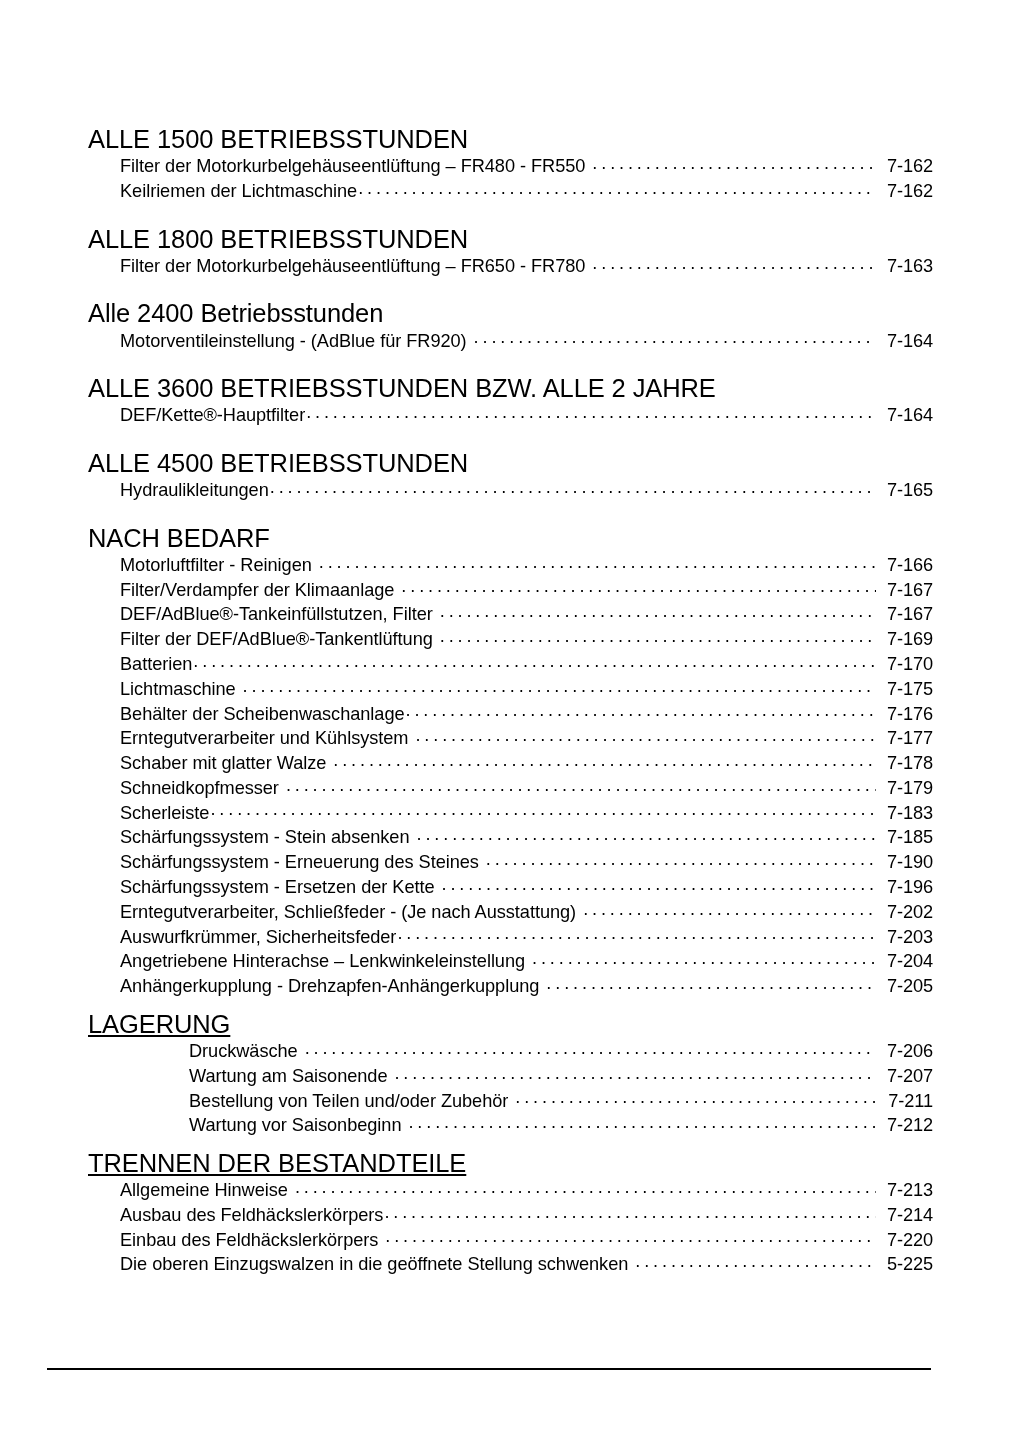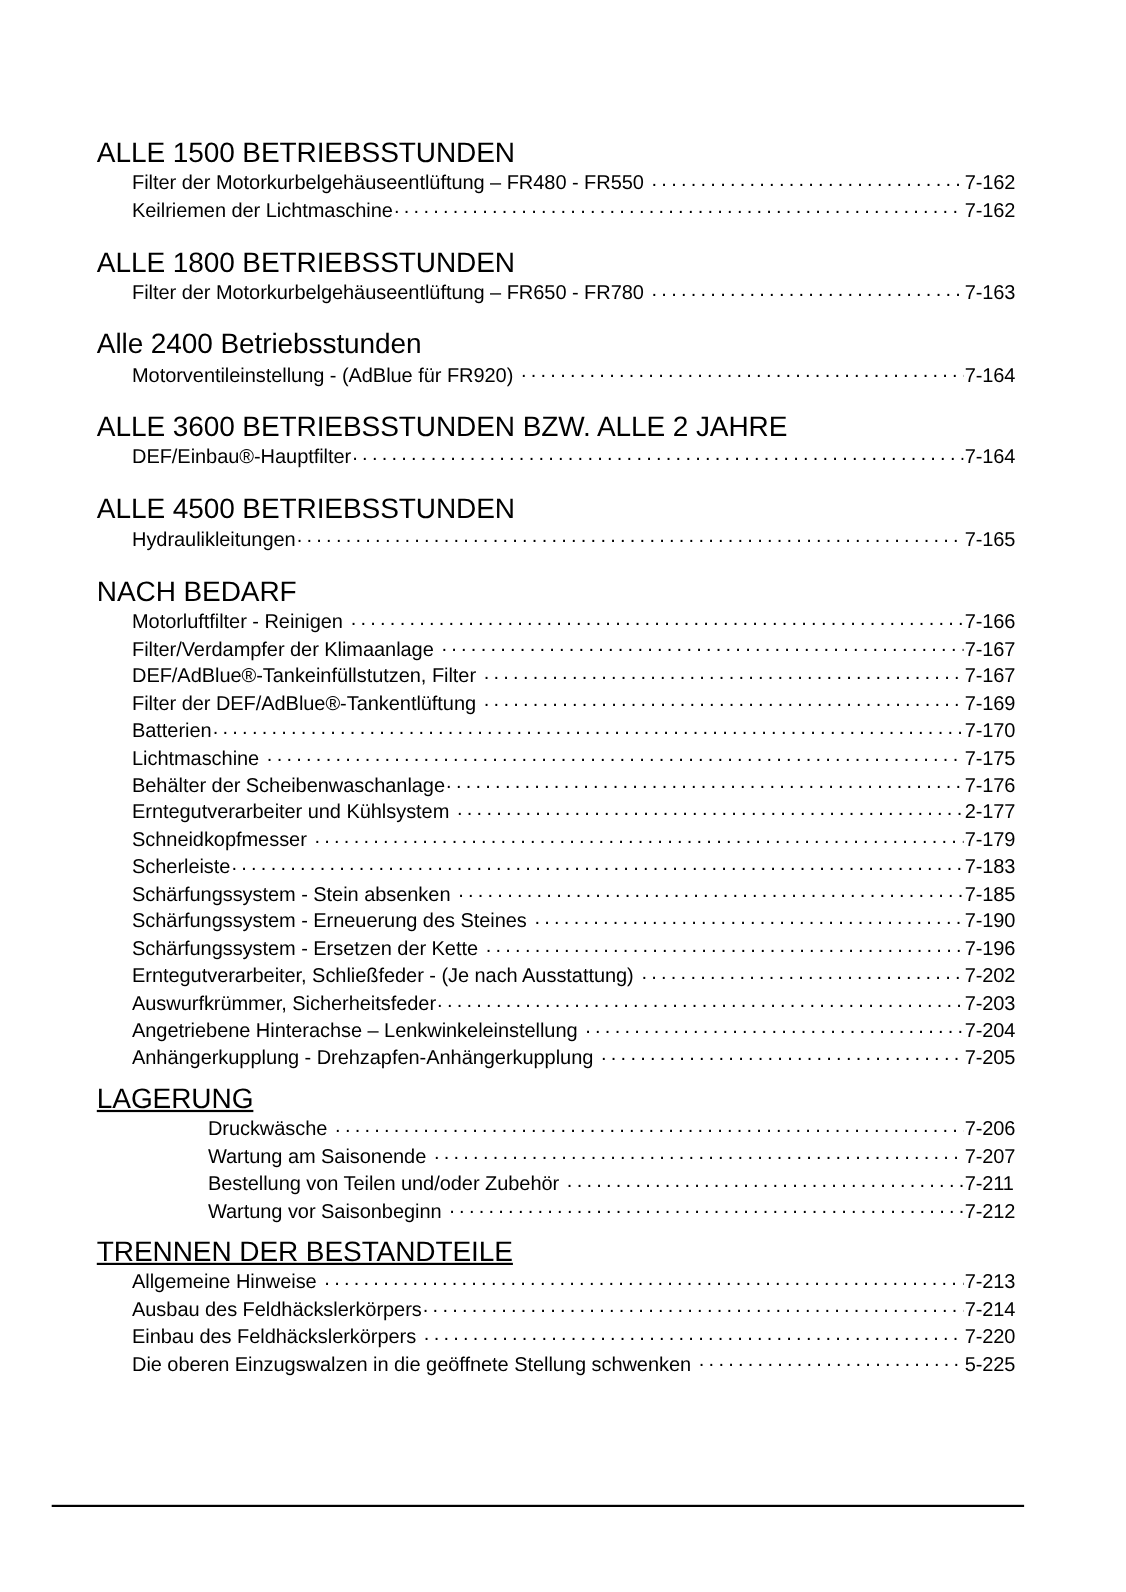--- a/index.html
+++ b/index.html
@@ -85,20 +85,21 @@
     letter-spacing: -0.6px;
     font-size: 18.2px;
     line-height: 1em;
     white-space: nowrap;
   }
   
   .entry.pre-space .leader { margin-left: 7px; }
 
   .entry-page {
     flex: 0 0 auto;
+    text-align: right;
     min-width: 56px;
     letter-spacing: -0.1px;
   }
 
   .rule {
     position: absolute;
     left: 47px;
     top: 1368px;
     width: 884px;
     height: 0;
@@ -143,21 +144,21 @@
             <span class="entry-label">Motorventileinstellung - (AdBlue für FR920)</span>
             <span class="leader"></span>
             <span class="entry-page">7-164</span>
           </li>
         </ul>
       </div>
       <div class="section gap-lg">
         <div class="section-heading">ALLE 3600 BETRIEBSSTUNDEN BZW. ALLE 2 JAHRE</div>
         <ul class="entries">
           <li class="entry">
-            <span class="entry-label">DEF/Einbau®-Hauptfilter</span>
+            <span class="entry-label">DEF/Kette®-Hauptfilter</span>
             <span class="leader"></span>
             <span class="entry-page">7-164</span>
           </li>
         </ul>
       </div>
       <div class="section gap-lg">
         <div class="section-heading">ALLE 4500 BETRIEBSSTUNDEN</div>
         <ul class="entries">
           <li class="entry">
             <span class="entry-label">Hydraulikleitungen</span>
@@ -200,21 +201,26 @@
             <span class="entry-page">7-175</span>
           </li>
           <li class="entry">
             <span class="entry-label">Behälter der Scheibenwaschanlage</span>
             <span class="leader"></span>
             <span class="entry-page">7-176</span>
           </li>
           <li class="entry pre-space">
             <span class="entry-label">Erntegutverarbeiter und Kühlsystem</span>
             <span class="leader"></span>
-            <span class="entry-page">2-177</span>
+            <span class="entry-page">7-177</span>
+          </li>
+          <li class="entry pre-space">
+            <span class="entry-label">Schaber mit glatter Walze</span>
+            <span class="leader"></span>
+            <span class="entry-page">7-178</span>
           </li>
           <li class="entry pre-space">
             <span class="entry-label">Schneidkopfmesser</span>
             <span class="leader"></span>
             <span class="entry-page">7-179</span>
           </li>
           <li class="entry">
             <span class="entry-label">Scherleiste</span>
             <span class="leader"></span>
             <span class="entry-page">7-183</span>

